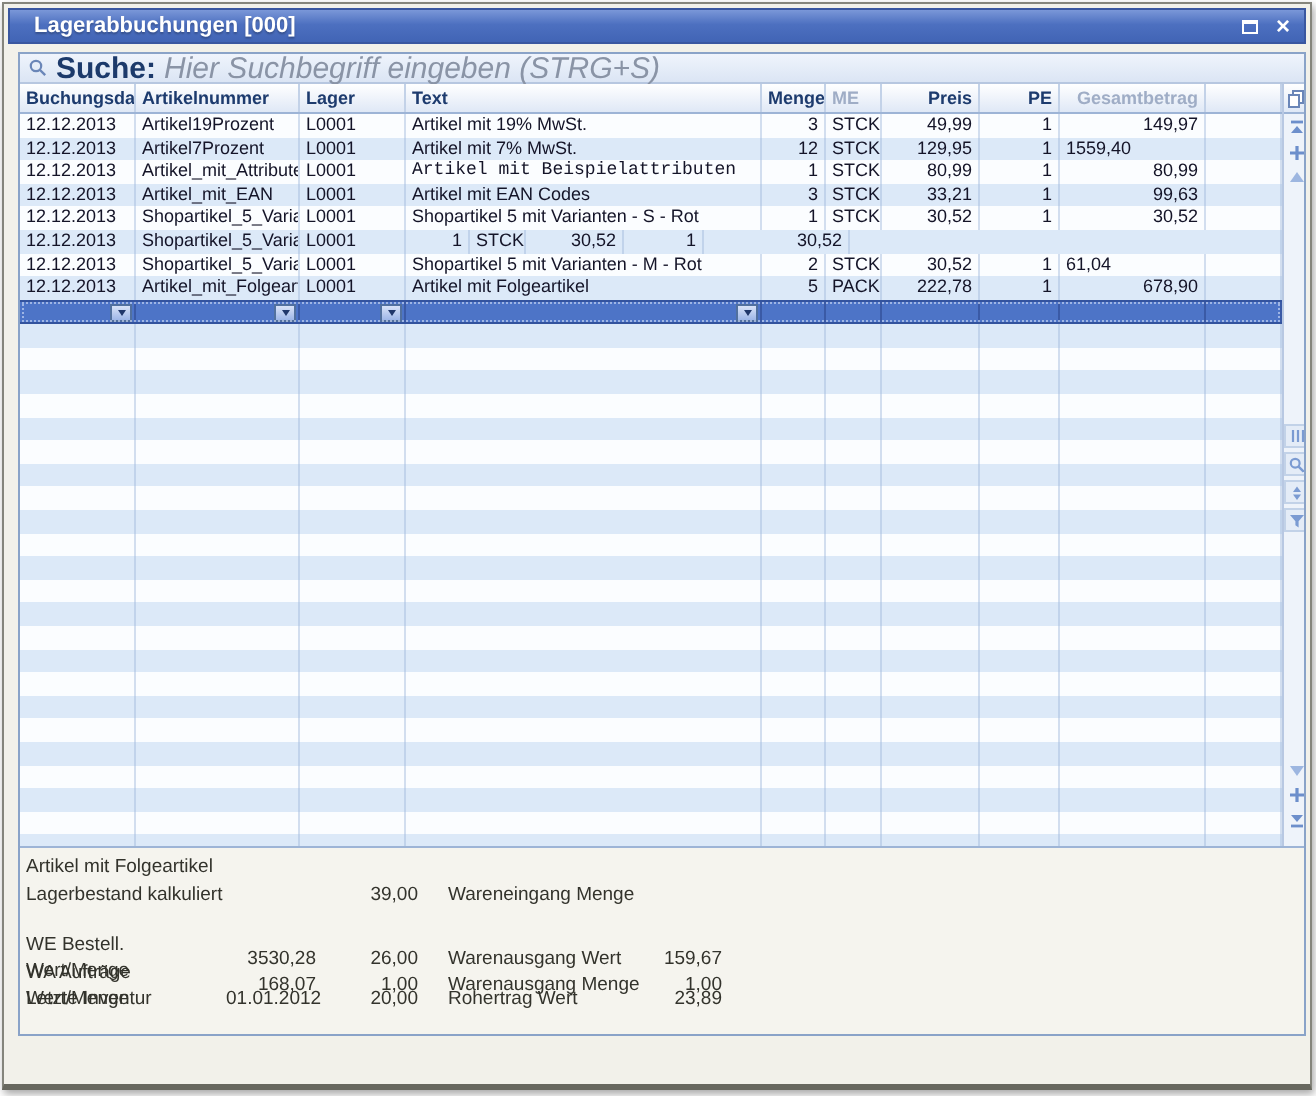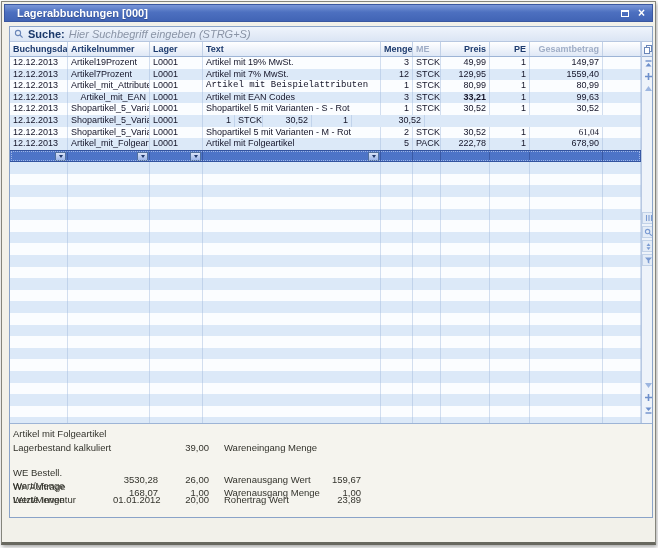--- a/index.html
+++ b/index.html
@@ -14,21 +14,21 @@
     text-shadow:0 1px 1px rgba(0,0,0,.25);white-space:nowrap;}
   .winbtn{width:13px;height:12px;display:flex;align-items:center;justify-content:center;
     margin-right:4px;cursor:default;}
   .restore-box{width:8px;height:7px;border:1px solid #fff;border-top:2px solid #fff;background:transparent;}
   .close-x{color:#fff;font-size:12px;font-weight:bold;line-height:10px;}
   .client{position:absolute;left:7px;top:24px;width:644px;height:492px;
     border:1px solid #8aa3c8;background:#fff;display:flex;flex-direction:column;overflow:hidden;}
   
   .searchbar{height:15px;flex:none;background:linear-gradient(#eff4fc,#dbe5f4);
     border-bottom:1px solid #b7c7e0;display:flex;align-items:center;gap:4px;
-    padding:0 4px;font-size:11px;}
+    padding:0 4px;font-size:15px;}
   .search-label{font-weight:bold;color:#1c3a6b;}
   .search-ph{font-style:italic;color:#8a94a6;}
   
   .gridwrap{flex:1;display:flex;overflow:hidden;}
   .grid-main{width:631px;flex:none;display:flex;flex-direction:column;overflow:hidden;}
   .ghead{height:15px;flex:none;display:flex;background:linear-gradient(#ffffff,#dfe8f6);
     border-bottom:1px solid #9db4d6;}
   .hcell{flex:none;border-right:1px solid #c3d2e8;font-size:9px;font-weight:bold;
     color:#1d3b6e;padding:2px 3px 0 3px;white-space:nowrap;overflow:hidden;}
   .hcell.muted{color:#9fadc6;}
@@ -121,43 +121,43 @@
             </div>
             <div class="row alt">
               <div class="cell" style="width: 58px;">12.12.2013</div>
               <div class="cell" style="width: 82px;">Artikel7Prozent</div>
               <div class="cell" style="width: 53px;">L0001</div>
               <div class="cell" style="width: 178px;">Artikel mit 7% MwSt.</div>
               <div class="cell num" style="width: 32px; text-align: right;">12</div>
               <div class="cell" style="width: 28px;">STCK</div>
               <div class="cell num" style="width: 49px; text-align: right;">129,95</div>
               <div class="cell num" style="width: 40px; text-align: right;">1</div>
-              <div class="cell num" style="width: 73px; text-align: right;">1559,40</div>
+              <div class="cell num" style="width: 73px; text-align: left;">1559,40</div>
               <div class="cell" style="flex: 1 1 auto;"></div>
             </div>
             <div class="row plain">
               <div class="cell" style="width: 58px;">12.12.2013</div>
               <div class="cell" style="width: 82px;">Artikel_mit_Attributen</div>
               <div class="cell" style="width: 53px;">L0001</div>
               <div class="cell" style="width: 178px; font-family: Liberation Mono, monospace;">Artikel mit Beispielattributen</div>
               <div class="cell num" style="width: 32px; text-align: right;">1</div>
               <div class="cell" style="width: 28px;">STCK</div>
               <div class="cell num" style="width: 49px; text-align: right;">80,99</div>
               <div class="cell num" style="width: 40px; text-align: right;">1</div>
               <div class="cell num" style="width: 73px; text-align: right;">80,99</div>
               <div class="cell" style="flex: 1 1 auto;"></div>
             </div>
             <div class="row alt">
               <div class="cell" style="width: 58px;">12.12.2013</div>
-              <div class="cell" style="width: 82px; text-align: right;">Artikel_mit_EAN</div>
+              <div class="cell" style="width: 82px;">Artikel_mit_EAN</div>
               <div class="cell" style="width: 53px;">L0001</div>
               <div class="cell" style="width: 178px;">Artikel mit EAN Codes</div>
               <div class="cell num" style="width: 32px; text-align: right;">3</div>
               <div class="cell" style="width: 28px;">STCK</div>
-              <div class="cell num" style="width: 49px; text-align: right; font-weight: bold;">33,21</div>
+              <div class="cell num" style="width: 49px; text-align: right;">33,21</div>
               <div class="cell num" style="width: 40px; text-align: right;">1</div>
               <div class="cell num" style="width: 73px; text-align: right;">99,63</div>
               <div class="cell" style="flex: 1 1 auto;"></div>
             </div>
             <div class="row plain">
               <div class="cell" style="width: 58px;">12.12.2013</div>
               <div class="cell" style="width: 82px;">Shopartikel_5_Variant</div>
               <div class="cell" style="width: 53px;">L0001</div>
               <div class="cell" style="width: 178px;">Shopartikel 5 mit Varianten - S - Rot</div>
               <div class="cell num" style="width: 32px; text-align: right;">1</div>
@@ -180,21 +180,21 @@
             </div>
             <div class="row plain">
               <div class="cell" style="width: 58px;">12.12.2013</div>
               <div class="cell" style="width: 82px;">Shopartikel_5_Variant</div>
               <div class="cell" style="width: 53px;">L0001</div>
               <div class="cell" style="width: 178px;">Shopartikel 5 mit Varianten - M - Rot</div>
               <div class="cell num" style="width: 32px; text-align: right;">2</div>
               <div class="cell" style="width: 28px;">STCK</div>
               <div class="cell num" style="width: 49px; text-align: right;">30,52</div>
               <div class="cell num" style="width: 40px; text-align: right;">1</div>
-              <div class="cell num" style="width: 73px; text-align: right; font-family: Liberation Serif, serif;">61,04</div>
+              <div class="cell num" style="width: 73px; text-align: left;">61,04</div>
               <div class="cell" style="flex: 1 1 auto;"></div>
             </div>
             <div class="row alt">
               <div class="cell" style="width: 58px;">12.12.2013</div>
               <div class="cell" style="width: 82px;">Artikel_mit_Folgeartik</div>
               <div class="cell" style="width: 53px;">L0001</div>
               <div class="cell" style="width: 178px;">Artikel mit Folgeartikel</div>
               <div class="cell num" style="width: 32px; text-align: right;">5</div>
               <div class="cell" style="width: 28px;">PACK</div>
               <div class="cell num" style="width: 49px; text-align: right;">222,78</div>

